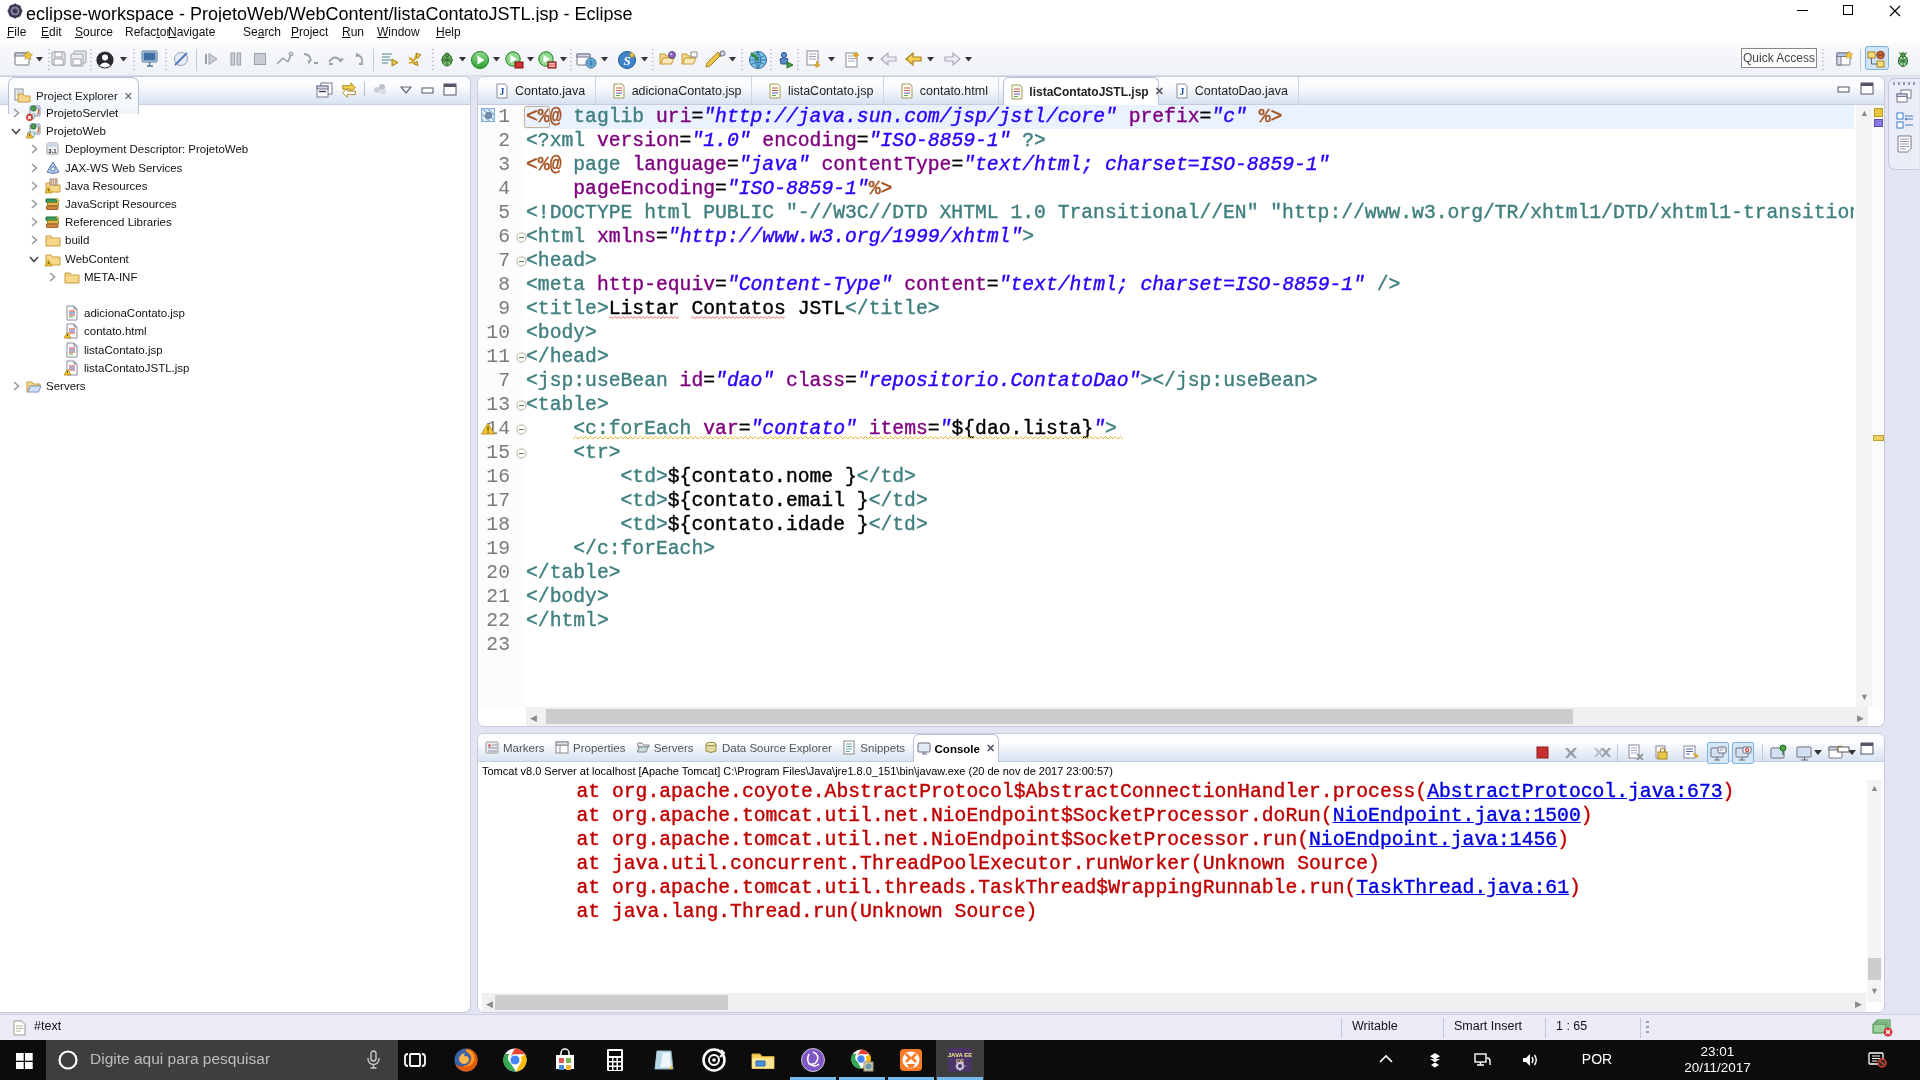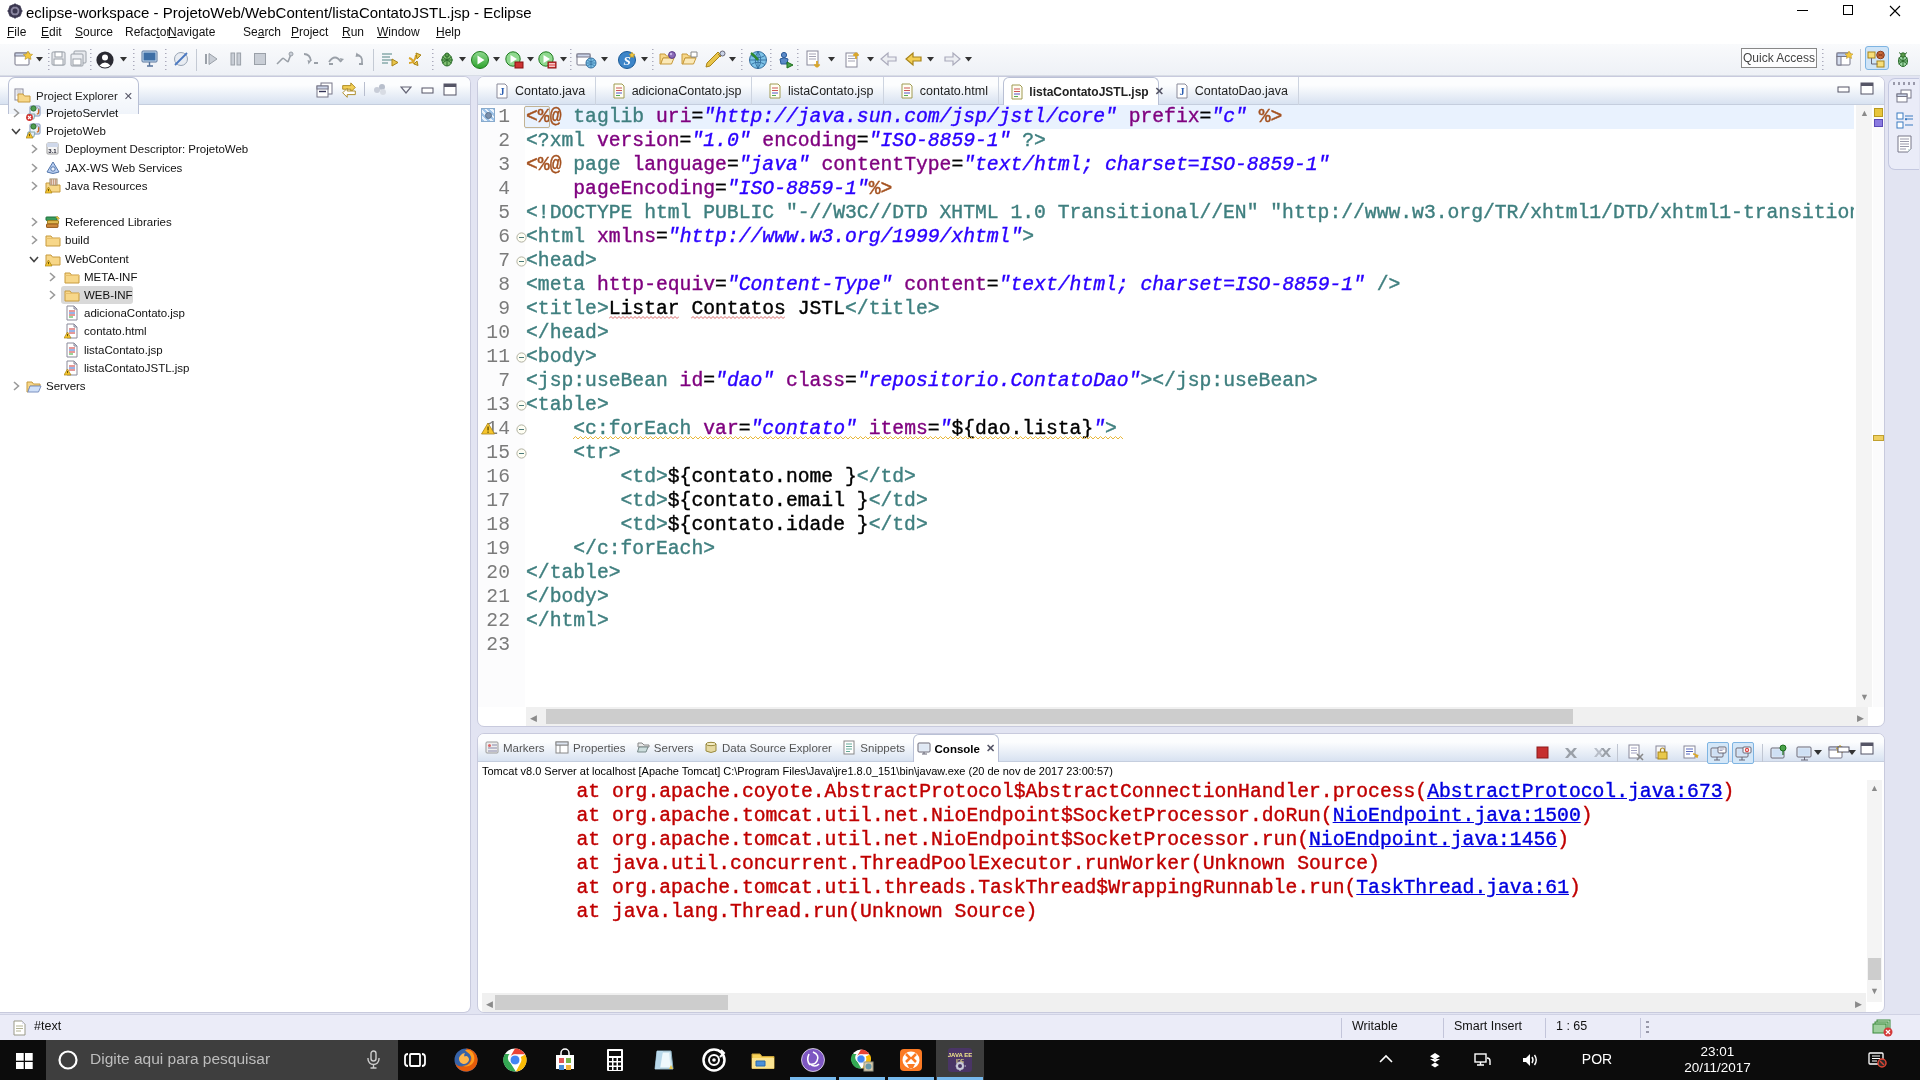--- a/index.html
+++ b/index.html
@@ -1,17 +1,17 @@
 <!DOCTYPE html>
 <html><head><meta charset="utf-8"><style>
 * {margin:0;padding:0;box-sizing:border-box}
 html,body {width:1920px;height:1080px;overflow:hidden;font-family:"Liberation Sans",sans-serif;background:#fff;position:relative}
 svg {display:block}
 
-#titlebar {position:absolute;left:0;top:0;width:1920px;height:22px;background:#fff;font-size:15px;color:#000}
+#titlebar {position:absolute;left:0;top:0;width:1920px;height:22px;background:#fff;font-size:18px;color:#000}
 #titlebar .t {position:absolute;left:26px;top:4px}
 
 #menubar {position:absolute;left:0;top:22px;width:1920px;height:22px;background:#fff;font-size:12px;color:#111}
 #menubar span.mi {position:absolute;top:3px}
 #menubar u {text-decoration:underline}
 
 #toolbar {position:absolute;left:0;top:44px;width:1920px;height:32px;background:linear-gradient(#f9fafc,#eef1f6);border-bottom:1px solid #d8dde6}
 .tbi {position:absolute;top:50px}
 .tsep {position:absolute;top:49px;width:2px;height:22px;background-image:repeating-linear-gradient(#aab 0 1.5px,transparent 1.5px 4px);background-size:1.5px 100%;background-repeat:no-repeat;background-position:center}
 .tsepl {position:absolute;top:49px;width:1px;height:22px;background:#c4cad4}
@@ -507,35 +507,52 @@
           <rect x="5" y="1" width="7" height="6" fill="#fff" stroke="#986"></rect>
           <path d="M6.5 1 v6 M8.5 1 v6 M10.5 1 v6 M5 3 h7 M5 5 h7" stroke="#b86" stroke-width="0.7"></path>
           <g transform="translate(0,9)">
             <path d="M3.5 0 L7 6 H0 z" fill="#f7c52c" stroke="#a88417" stroke-width="0.7"></path>
             <rect x="3.1" y="2" width="0.9" height="2.2" fill="#5a4a00"></rect>
           </g>
         </svg>
       </div>
       <div style="position:absolute;left:65px;top:0;line-height:18px;white-space:nowrap">Java Resources</div>
     </div>
-<div class="trow" style="top:136.20000000000002px">
+<div class="trow" style="top:118.00000000000001px">
       <div style="position:absolute;left:26px;top:1px">
         <svg width="16" height="16" viewBox="0 0 16 16">
           <path d="M6 4 L10.5 8 L6 12" fill="none" stroke="#9a9a9a" stroke-width="1.6"></path>
         </svg>
       </div>
       <div style="position:absolute;left:45px;top:1px">
         <svg width="16" height="16" viewBox="0 0 16 16">
           <rect x="1" y="3" width="11" height="3.4" rx="0.5" fill="#3a9d5d" stroke="#1d6e3a"></rect>
           <rect x="2.5" y="6.6" width="11" height="3.4" rx="0.5" fill="#e0b84e" stroke="#a2801f"></rect>
           <rect x="1.5" y="10" width="11.5" height="3.4" rx="0.5" fill="#cf8a3b" stroke="#93571c"></rect>
           <path d="M13 3 l2 1.5 -2 8" stroke="#b09" fill="none" stroke-width="0"></path>
           <path d="M12.2 2.2 l2.2 2.2 -1.2 1.2 -2.2 -2.2 z" fill="#e8c84a" stroke="#a8881a" stroke-width="0.6"></path>
         </svg>
       </div>
+      <div style="position:absolute;left:65px;top:0;line-height:18px;white-space:nowrap">JavaScript Resources</div>
+    </div>
+<div class="trow" style="top:136.20000000000002px">
+      <div style="position:absolute;left:26px;top:1px">
+        <svg width="16" height="16" viewBox="0 0 16 16">
+          <path d="M6 4 L10.5 8 L6 12" fill="none" stroke="#9a9a9a" stroke-width="1.6"></path>
+        </svg>
+      </div>
+      <div style="position:absolute;left:45px;top:1px">
+        <svg width="16" height="16" viewBox="0 0 16 16">
+          <rect x="1" y="3" width="11" height="3.4" rx="0.5" fill="#3a9d5d" stroke="#1d6e3a"></rect>
+          <rect x="2.5" y="6.6" width="11" height="3.4" rx="0.5" fill="#e0b84e" stroke="#a2801f"></rect>
+          <rect x="1.5" y="10" width="11.5" height="3.4" rx="0.5" fill="#cf8a3b" stroke="#93571c"></rect>
+          <path d="M13 3 l2 1.5 -2 8" stroke="#b09" fill="none" stroke-width="0"></path>
+          <path d="M12.2 2.2 l2.2 2.2 -1.2 1.2 -2.2 -2.2 z" fill="#e8c84a" stroke="#a8881a" stroke-width="0.6"></path>
+        </svg>
+      </div>
       <div style="position:absolute;left:65px;top:0;line-height:18px;white-space:nowrap">Referenced Libraries</div>
     </div>
 <div class="trow" style="top:154.4px">
       <div style="position:absolute;left:26px;top:1px">
         <svg width="16" height="16" viewBox="0 0 16 16">
           <path d="M6 4 L10.5 8 L6 12" fill="none" stroke="#9a9a9a" stroke-width="1.6"></path>
         </svg>
       </div>
       <div style="position:absolute;left:45px;top:1px">
         <svg width="16" height="16" viewBox="0 0 16 16">
@@ -568,35 +585,20 @@
           <path d="M6 4 L10.5 8 L6 12" fill="none" stroke="#9a9a9a" stroke-width="1.6"></path>
         </svg>
       </div>
       <div style="position:absolute;left:64px;top:1px">
         <svg width="16" height="16" viewBox="0 0 16 16">
           <path d="M1 4 h5 l1.5 2 H15 v8 H1 z" fill="#f7d789" stroke="#c79a3c" stroke-width="1"></path>
           <path d="M1 6.5 H15" stroke="#e8bf6a" stroke-width="1"></path>
         </svg>
       </div>
       <div style="position:absolute;left:84px;top:0;line-height:18px;white-space:nowrap">META-INF</div>
-    </div>
-<div class="trow" style="top:208.99999999999997px">
-      <div style="position:absolute;left:61px;top:0;height:18px;width:72px;background:#d9d9d9;border-radius:3px"></div>
-      <div style="position:absolute;left:44px;top:1px">
-        <svg width="16" height="16" viewBox="0 0 16 16">
-          <path d="M6 4 L10.5 8 L6 12" fill="none" stroke="#9a9a9a" stroke-width="1.6"></path>
-        </svg>
-      </div>
-      <div style="position:absolute;left:64px;top:1px">
-        <svg width="16" height="16" viewBox="0 0 16 16">
-          <path d="M1 4 h5 l1.5 2 H15 v8 H1 z" fill="#f7d789" stroke="#c79a3c" stroke-width="1"></path>
-          <path d="M1 6.5 H15" stroke="#e8bf6a" stroke-width="1"></path>
-        </svg>
-      </div>
-      <div style="position:absolute;left:84px;top:0;line-height:18px;white-space:nowrap">WEB-INF</div>
     </div>
 <div class="trow" style="top:227.19999999999996px">
       <div style="position:absolute;left:64px;top:1px">
         <svg width="16" height="16" viewBox="0 0 16 16">
           <path d="M3 1 h7 l3 3 v11 H3 z" fill="#fff" stroke="#8a8a9a"></path>
           <path d="M10 1 l3 3 h-3 z" fill="#dde" stroke="#8a8a9a"></path>
           <path d="M5 6 h6" stroke="#c33" stroke-width="1"></path>
           <path d="M5 8 h6" stroke="#36c" stroke-width="1"></path>
           <path d="M5 10 h6" stroke="#c33" stroke-width="1"></path>
           <path d="M5 12 h4" stroke="#3a3" stroke-width="1"></path>
@@ -834,22 +836,22 @@
  <div id="codewrap">
 <div class="cl"><span class="cd">&lt;%@</span><span class="ck"> </span><span class="ct">taglib</span><span class="ck"> </span><span class="cp">uri</span><span class="ck">=</span><span class="cv">"http://java.sun.com/jsp/jstl/core"</span><span class="ck"> </span><span class="cp">prefix</span><span class="ck">=</span><span class="cv">"c"</span><span class="ck"> </span><span class="cd">%&gt;</span></div>
 <div class="cl"><span class="ct">&lt;?xml</span><span class="ck"> </span><span class="cp">version</span><span class="ck">=</span><span class="cv">"1.0"</span><span class="ck"> </span><span class="cp">encoding</span><span class="ck">=</span><span class="cv">"ISO-8859-1"</span><span class="ct"> ?&gt;</span></div>
 <div class="cl"><span class="cd">&lt;%@</span><span class="ck"> </span><span class="ct">page</span><span class="ck"> </span><span class="cp">language</span><span class="ck">=</span><span class="cv">"java"</span><span class="ck"> </span><span class="cp">contentType</span><span class="ck">=</span><span class="cv">"text/html; charset=ISO-8859-1"</span></div>
 <div class="cl"><span class="ck">    </span><span class="cp">pageEncoding</span><span class="ck">=</span><span class="cv">"ISO-8859-1"</span><span class="cd">%&gt;</span></div>
 <div class="cl"><span class="ct">&lt;!DOCTYPE html PUBLIC "-//W3C//DTD XHTML 1.0 Transitional//EN" "http://www.w3.org/TR/xhtml1/DTD/xhtml1-transitional.dtd"&gt;</span></div>
 <div class="cl"><span class="ct">&lt;html</span><span class="ck"> </span><span class="cp">xmlns</span><span class="ck">=</span><span class="cv">"http://www.w3.org/1999/xhtml"</span><span class="ct">&gt;</span></div>
 <div class="cl"><span class="ct">&lt;head&gt;</span></div>
 <div class="cl"><span class="ct">&lt;meta</span><span class="ck"> </span><span class="cp">http-equiv</span><span class="ck">=</span><span class="cv">"Content-Type"</span><span class="ck"> </span><span class="cp">content</span><span class="ck">=</span><span class="cv">"text/html; charset=ISO-8859-1"</span><span class="ct"> /&gt;</span></div>
 <div class="cl"><span class="ct">&lt;title&gt;</span><span class="ck">Listar Contatos JSTL</span><span class="ct">&lt;/title&gt;</span></div>
+<div class="cl"><span class="ct">&lt;body&gt;</span></div>
 <div class="cl"><span class="ct">&lt;/head&gt;</span></div>
-<div class="cl"><span class="ct">&lt;body&gt;</span></div>
 <div class="cl"><span class="ct">&lt;jsp:useBean</span><span class="ck"> </span><span class="cp">id</span><span class="ck">=</span><span class="cv">"dao"</span><span class="ck"> </span><span class="cp">class</span><span class="ck">=</span><span class="cv">"repositorio.ContatoDao"</span><span class="ct">&gt;&lt;/jsp:useBean&gt;</span></div>
 <div class="cl"><span class="ct">&lt;table&gt;</span></div>
 <div class="cl"><span class="ck">    </span><span class="ct">&lt;c:forEach</span><span class="ck"> </span><span class="cp">var</span><span class="ck">=</span><span class="cv">"contato"</span><span class="ck"> </span><span class="cp">items</span><span class="ck">=</span><span class="cv">"</span><span class="ck">${dao.lista}</span><span class="cv">"</span><span class="ct">&gt;</span></div>
 <div class="cl"><span class="ct">    &lt;tr&gt;</span></div>
 <div class="cl"><span class="ck">        </span><span class="ct">&lt;td&gt;</span><span class="ck">${contato.nome }</span><span class="ct">&lt;/td&gt;</span></div>
 <div class="cl"><span class="ck">        </span><span class="ct">&lt;td&gt;</span><span class="ck">${contato.email }</span><span class="ct">&lt;/td&gt;</span></div>
 <div class="cl"><span class="ck">        </span><span class="ct">&lt;td&gt;</span><span class="ck">${contato.idade }</span><span class="ct">&lt;/td&gt;</span></div>
 <div class="cl"><span class="ct">    &lt;/c:forEach&gt;</span></div>
 <div class="cl"><span class="ct">&lt;/table&gt;</span></div>
 <div class="cl"><span class="ct">&lt;/body&gt;</span></div>

